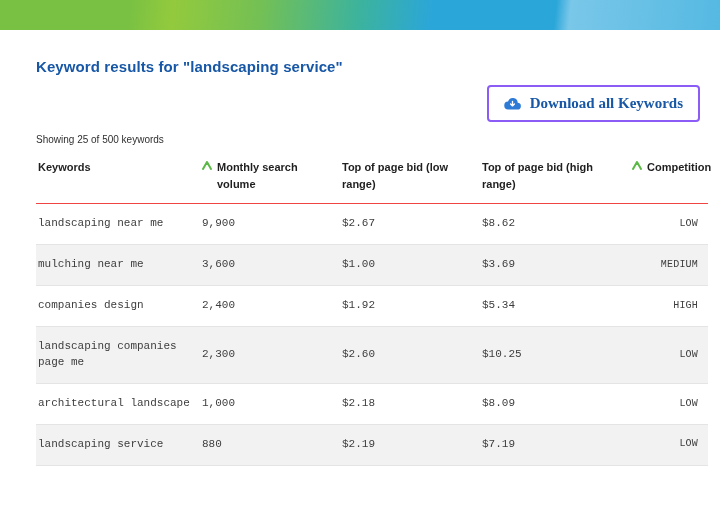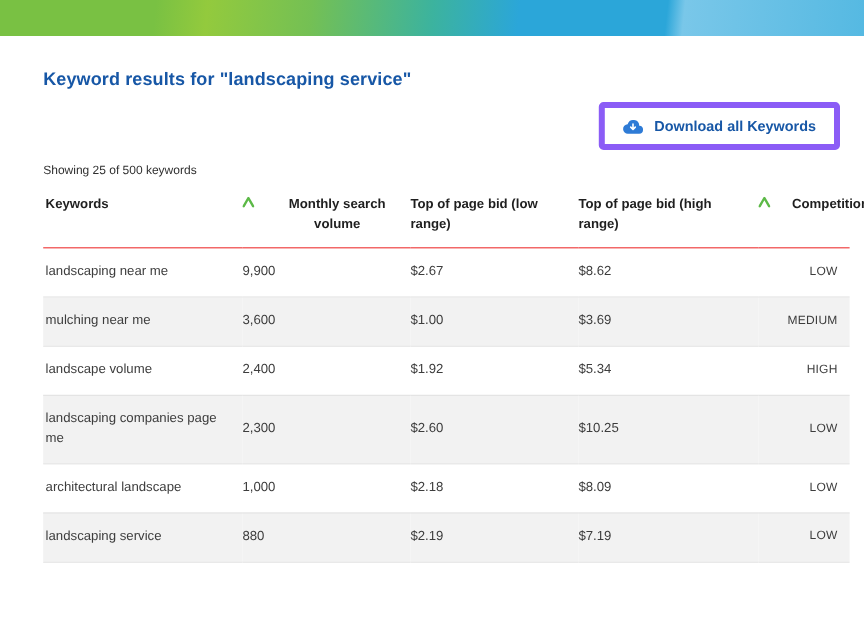--- a/index.html
+++ b/index.html
@@ -35,25 +35,25 @@
     display: flex;
     justify-content: flex-end;
     margin-top: 10px;
     padding-right: 8px;
   }
   .download-btn {
     display: inline-flex;
     align-items: center;
     gap: 9px;
     background: #ffffff;
-    border: 5px solid #8b5cf6;
+    border: 2px solid #8b5cf6;
     border-radius: 4px;
     color: #1757a6;
-    font-family: Liberation Sans, sans-serif;
-    font-size: 12px;
+    font-family: Liberation Serif, serif;
+    font-size: 15px;
     font-weight: bold;
     padding: 8px 15px;
     cursor: pointer;
   }
   .showing {
     font-size: 10px;
     color: #2f2f2f;
     margin: 12px 0 0 0;
   }
   table {
@@ -68,31 +68,31 @@
     font-size: 11px;
     font-weight: bold;
     color: #1f1f1f;
     line-height: 1.55;
     padding: 8px 10px 10px 0;
     border-bottom: 1px solid #ef4444;
   }
   thead th .hdr {
     display: flex;
     align-items: flex-start;
-    gap: 18px;
-    text-align: center;
+    gap: 5px;
   }
   thead th .hdr svg { flex: 0 0 auto; margin-top: 2px; }
   tbody td {
     font-size: 11px;
     color: #3d3d3d;
     vertical-align: middle;
     line-height: 1.45;
     padding: 12px 10px 12px 0;
     border-bottom: 1px solid #e4e4e4;
+    font-family: Liberation Mono, monospace;
   }
   tbody td:first-child { padding-left: 2px; }
   thead th:first-child { padding-left: 2px; }
   tbody tr:nth-child(even) { background: #f2f2f2; }
   td.competition { font-size: 10px; letter-spacing: 0.2px; text-align: right; }
 </style>
 </head>
 <body>
 
 <div class="banner"></div>
@@ -164,21 +164,21 @@
 
   <tr>
     <td>mulching near me</td>
     <td>3,600</td>
     <td>$1.00</td>
     <td>$3.69</td>
     <td class="competition">MEDIUM</td>
   </tr>
 
   <tr>
-    <td>landscape volume</td>
+    <td>companies design</td>
     <td>2,400</td>
     <td>$1.92</td>
     <td>$5.34</td>
     <td class="competition">HIGH</td>
   </tr>
 
   <tr>
     <td>landscaping companies page me</td>
     <td>2,300</td>
     <td>$2.60</td>

